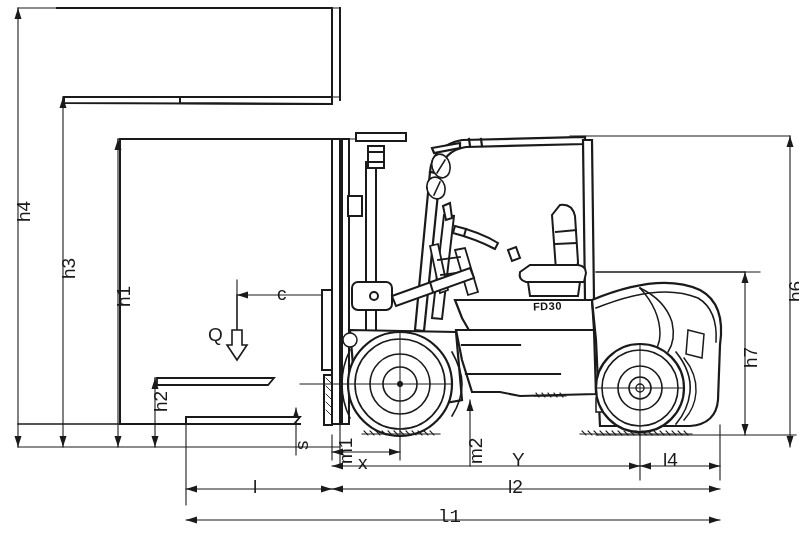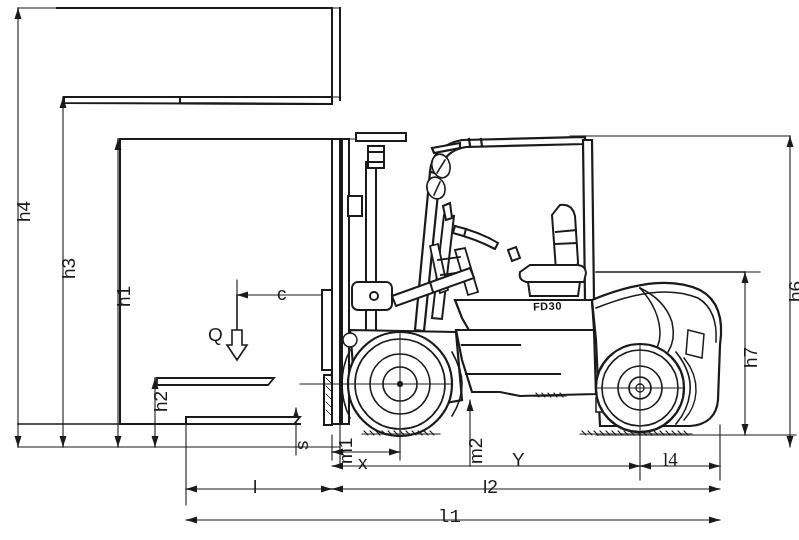--- a/index.html
+++ b/index.html
@@ -388,23 +388,23 @@
 <div class="lbl rot" style="left:292px; top:450px;">s</div>
 
 <div class="lbl rot" style="left:336px; top:464px;">m1</div>
 
 <div class="lbl" style="left:358px; top:453px;">x</div>
 
 <div class="lbl rot" style="left:466px; top:464px;">m2</div>
 
 <div class="lbl" style="left:512px; top:450px;">Y</div>
 
-<div class="lbl" style="left:663px; top:450px;font-family:Liberation Serif, serif;">l4</div>
+<div class="lbl" style="left:663px; top:450px;">l4</div>
 
 <div class="lbl" style="left:253px; top:477px;">l</div>
 
-<div class="lbl" style="left:483px; top:477px;">l2</div>
+<div class="lbl" style="left:508px; top:477px;">l2</div>
 
 <div class="lbl" style="left:438px; top:508px;font-family:Liberation Mono, monospace;">l1</div>
 
 <div class="model" style="left:533px; top:300px;">FD30</div>
 
 </div>
 
 </body></html>

